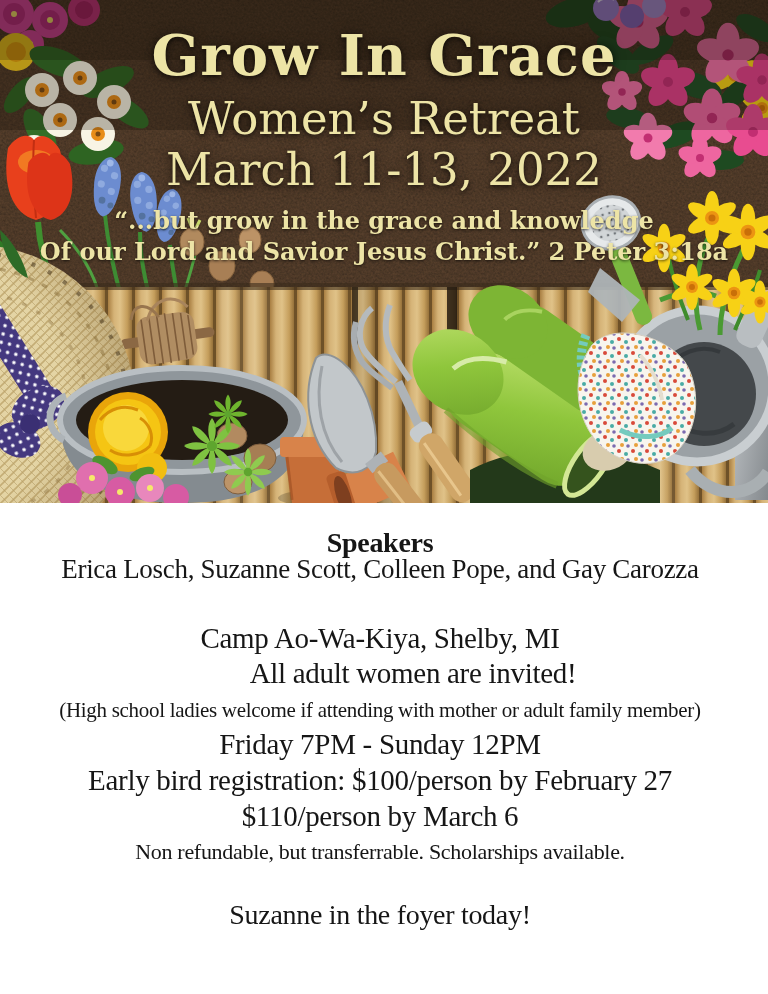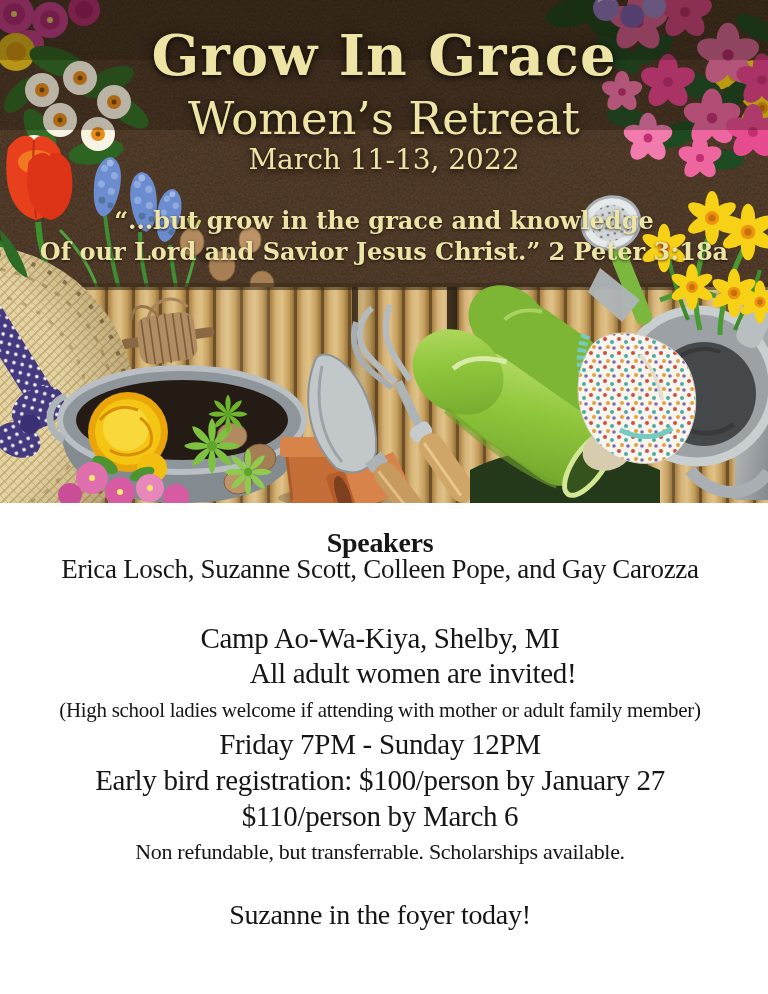--- a/index.html
+++ b/index.html
@@ -5,21 +5,21 @@
   html,body{margin:0;padding:0;background:#ffffff;}
   .flyer{position:relative;width:768px;height:994px;background:#ffffff;overflow:hidden;
          font-family:"Liberation Serif", serif;}
   .photo{position:absolute;top:0;left:0;width:768px;height:503px;overflow:hidden;}
   .photo svg{display:block;}
   .hero-line{position:absolute;left:0;width:768px;text-align:center;color:#EDE4A6;
              font-family:"DejaVu Serif", serif;
              text-shadow:0 2px 5px rgba(0,0,0,.65), 0 0 14px rgba(0,0,0,.4);}
   .hero-title{top:22px;font-size:56px;font-weight:700;letter-spacing:1px;}
   .hero-subtitle{top:92px;font-size:45px;font-weight:400;}
-  .hero-dates{top:143px;font-size:28px;font-weight:400;}
+  .hero-dates{top:143px;font-size:45px;font-weight:400;}
   .hero-verse1{top:206px;font-size:24px;font-weight:700;text-shadow:0 1px 3px rgba(0,0,0,.7);}
   .hero-verse2{top:237px;font-size:24px;font-weight:700;text-shadow:0 1px 3px rgba(0,0,0,.7);}
   .info-line{position:absolute;left:0;width:760px;text-align:center;color:#161616;
              letter-spacing:-0.3px;white-space:nowrap;}
   .speakers-heading{top:527px;font-size:28px;font-weight:700;}
   .speakers-names{top:554px;font-size:27px;font-weight:400;}
   .location{top:622px;font-size:29px;}
   .invitation{top:657px;font-size:29px;margin-left:33px;}
   .invitation-note{top:698px;font-size:21px;}
   .schedule{top:728px;font-size:29px;}
@@ -401,19 +401,19 @@
     <div class="hero-line hero-verse2">Of our Lord and Savior Jesus Christ.” 2 Peter 3:18a</div>
   </div>
 
   <div>
     <div class="info-line speakers-heading">Speakers</div>
     <div class="info-line speakers-names">Erica Losch, Suzanne Scott, Colleen Pope, and Gay Carozza</div>
     <div class="info-line location">Camp Ao-Wa-Kiya, Shelby, MI</div>
     <div class="info-line invitation">All adult women are invited!</div>
     <div class="info-line invitation-note">(High school ladies welcome if attending with mother or adult family member)</div>
     <div class="info-line schedule">Friday 7PM - Sunday 12PM</div>
-    <div class="info-line early-bird">Early bird registration: $100/person by January 27</div>
+    <div class="info-line early-bird">Early bird registration: $100/person by February 27</div>
     <div class="info-line late-price">$110/person by March 6</div>
     <div class="info-line refund-note">Non refundable, but transferrable. Scholarships available.</div>
     <div class="info-line cta">Suzanne in the foyer today!</div>
   </div>
 
 </div>
 
 </body></html>

